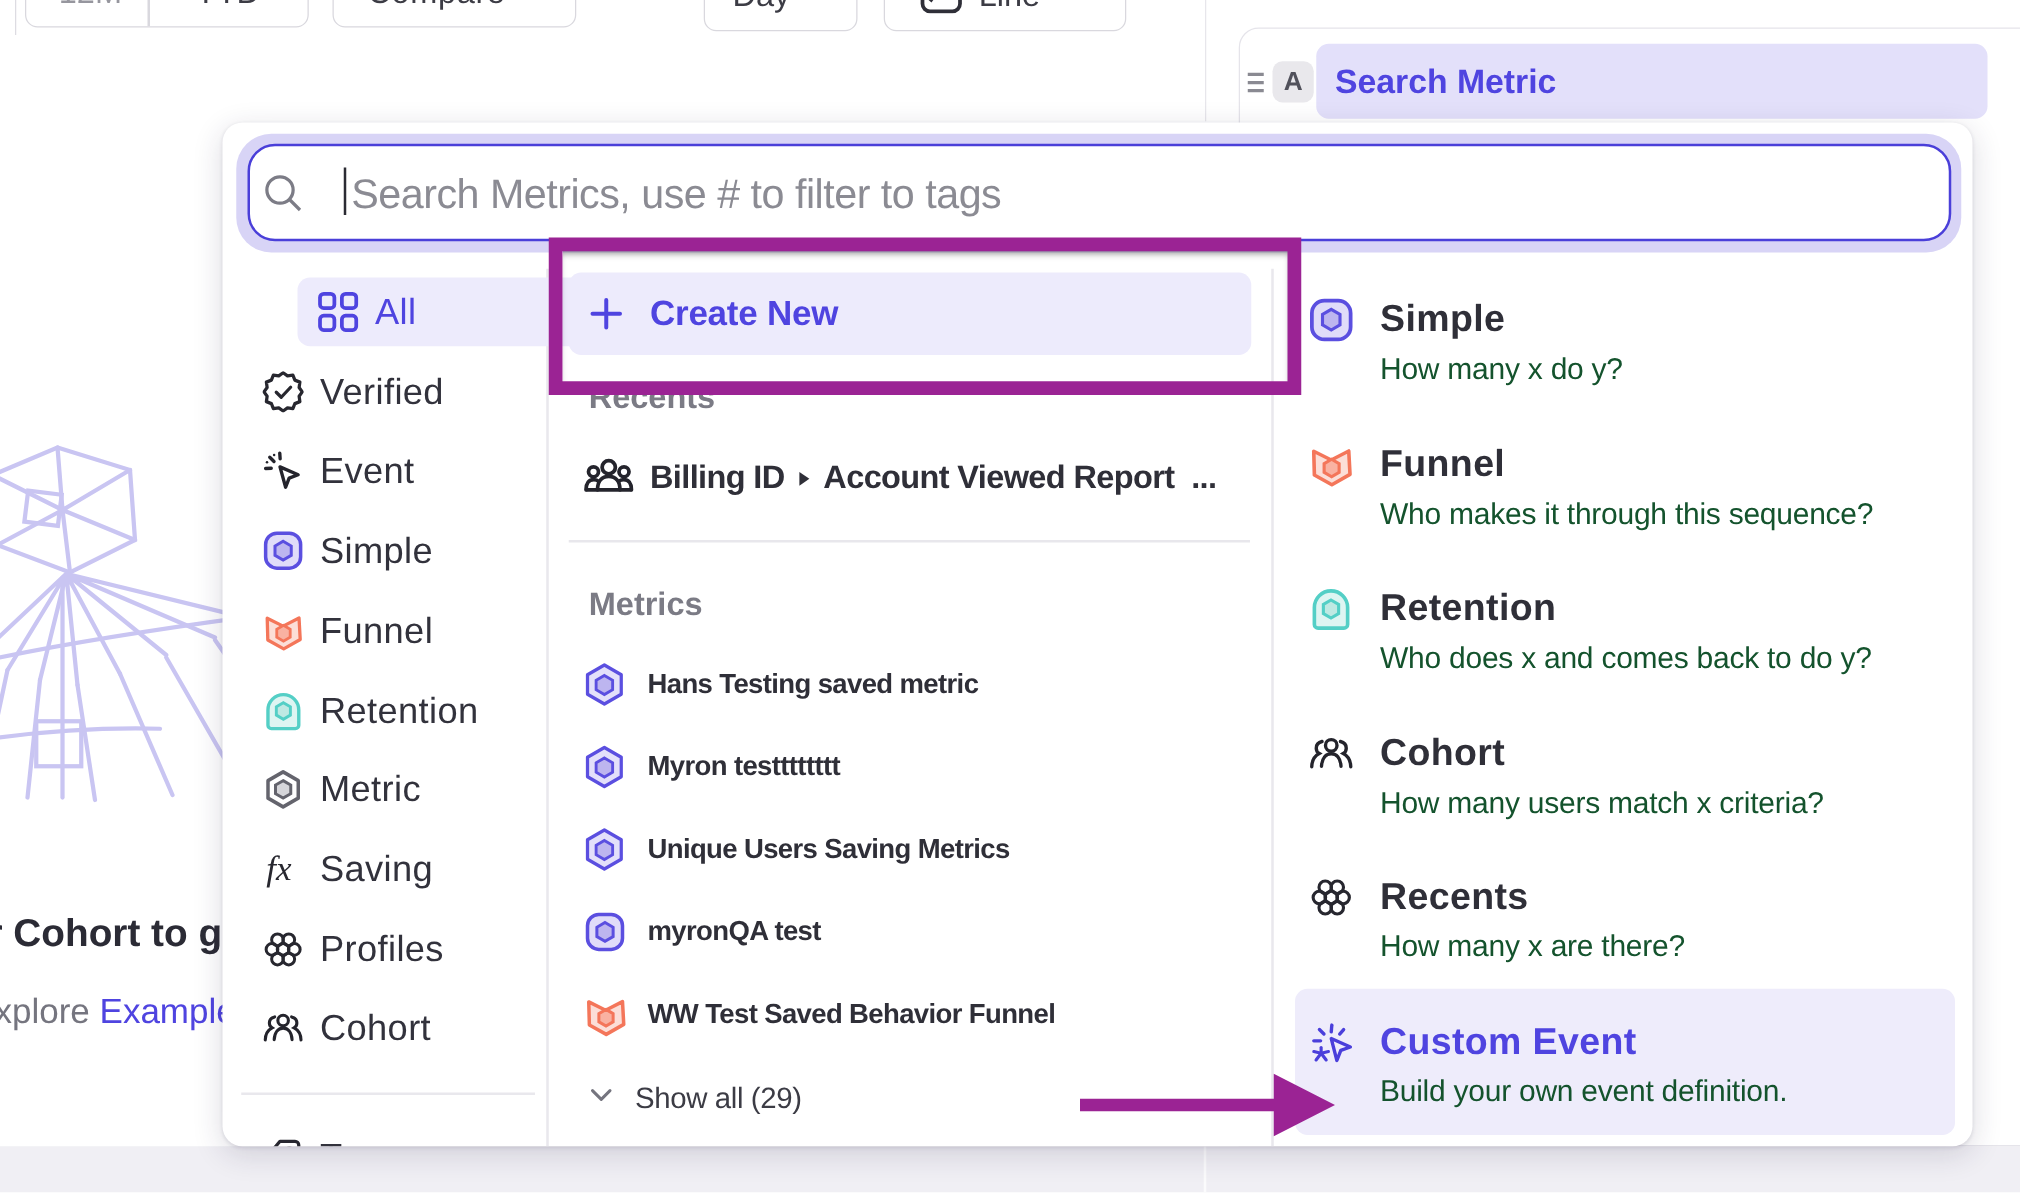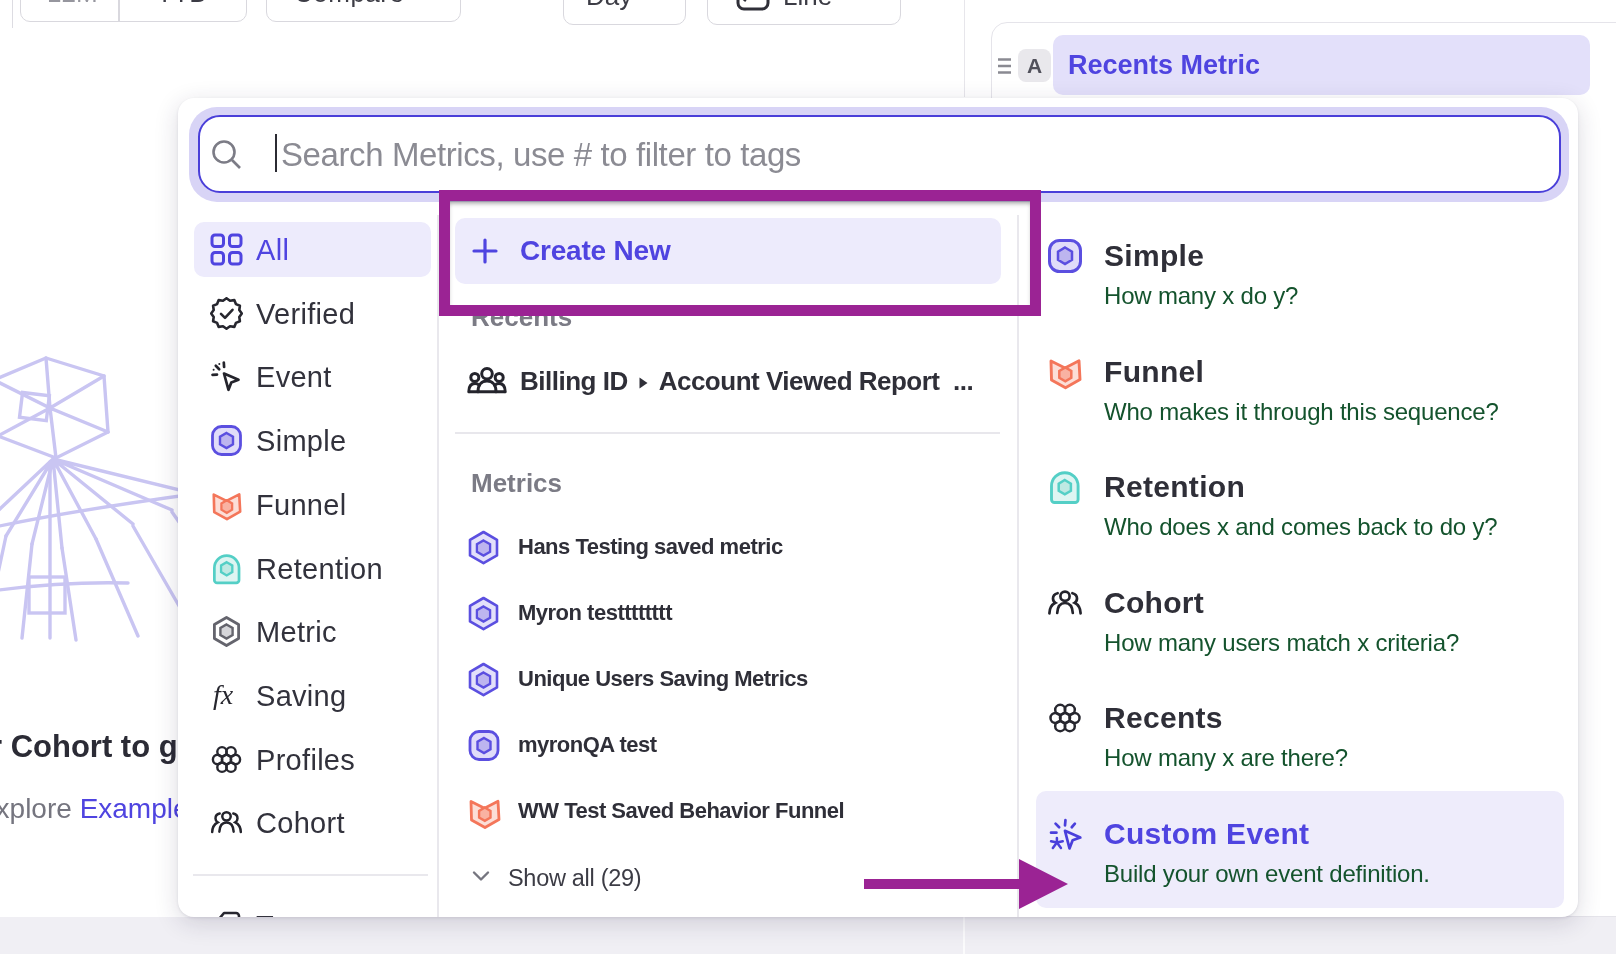--- a/index.html
+++ b/index.html
@@ -126,37 +126,37 @@
 
 <div class="abs" id="bgtext1">r Cohort to get</div>
 <div class="abs" id="bgtext2">explore <b>Example Re</b></div>
 
 <div class="abs" id="qcard"></div>
 <svg class="abs" id="drag" width="14" height="20" viewBox="0 0 14 20">
     <path d="M0 2.5 H13 M0 9 H13 M0 15.5 H13" stroke="#8a8a92" stroke-width="2.6"></path>
   </svg>
 <div class="abs" id="abadge">A</div>
 <div class="abs" id="pill">
-    <span>Recents Metric</span>
+    <span>Search Metric</span>
   </div>
 
 <div class="abs" id="panel">
   <div id="ring"></div>
   <div id="sinput"></div>
   <svg id="sicon" width="34" height="34" viewBox="0 0 34 34">
       <circle cx="14" cy="14" r="10.5" fill="none" stroke="#7c7c86" stroke-width="2.6"></circle>
       <path d="M22 22 L30 30" stroke="#7c7c86" stroke-width="2.6"></path>
     </svg>
   <div id="caret"></div>
   <div id="sph">Search Metrics, use # to filter to tags</div>
 
   <div id="vdiv1"></div>
   <div id="vdiv2"></div>
 
-  <div class="srow sel" style="top:124px;">
+  <div class="srow sel" style="top:124px;margin-left:44px;">
       <svg class="ic" viewBox="0 0 33 33">
         <g fill="none" stroke="#4f44e0" stroke-width="3">
           <rect x="2" y="2" width="11.5" height="11.5" rx="3"></rect>
           <rect x="19.5" y="2" width="11.5" height="11.5" rx="3"></rect>
           <rect x="2" y="19.5" width="11.5" height="11.5" rx="3"></rect>
           <rect x="19.5" y="19.5" width="11.5" height="11.5" rx="3"></rect>
         </g>
       </svg>
       <div class="tx" style="color:#4f44e0;">All</div>
     </div>

